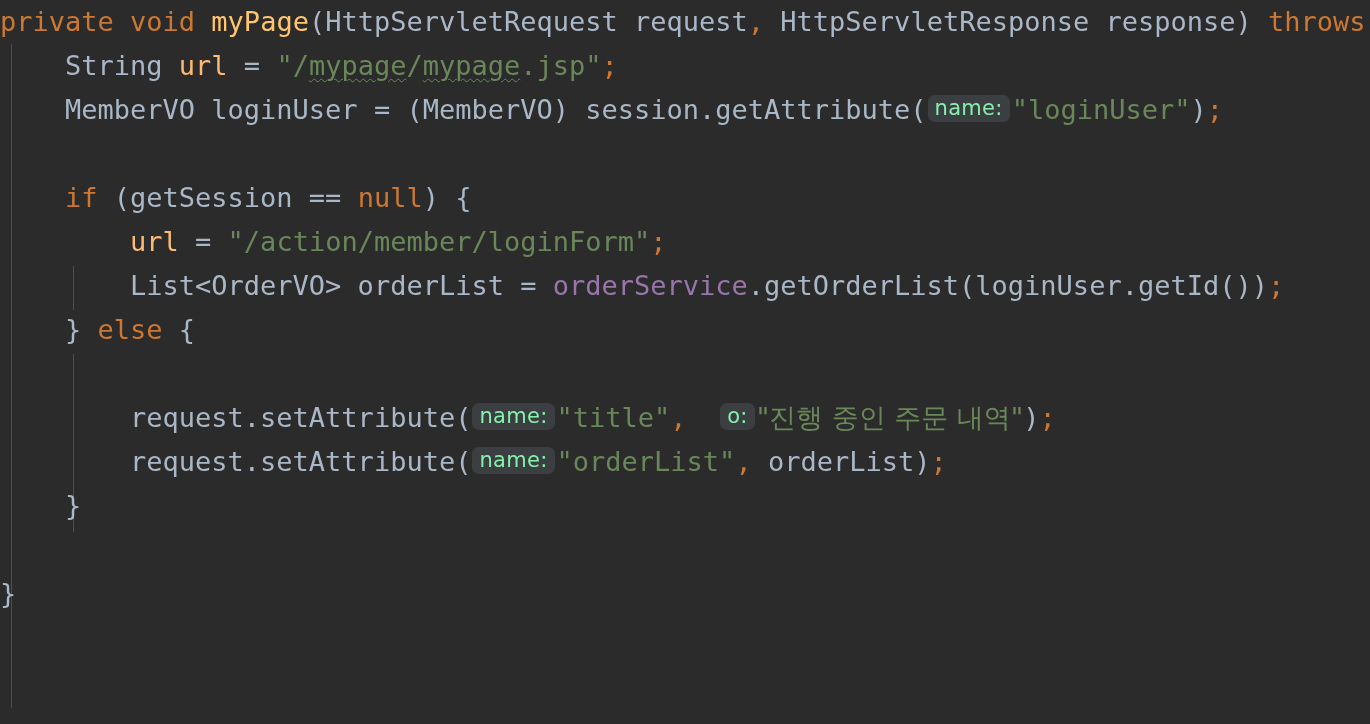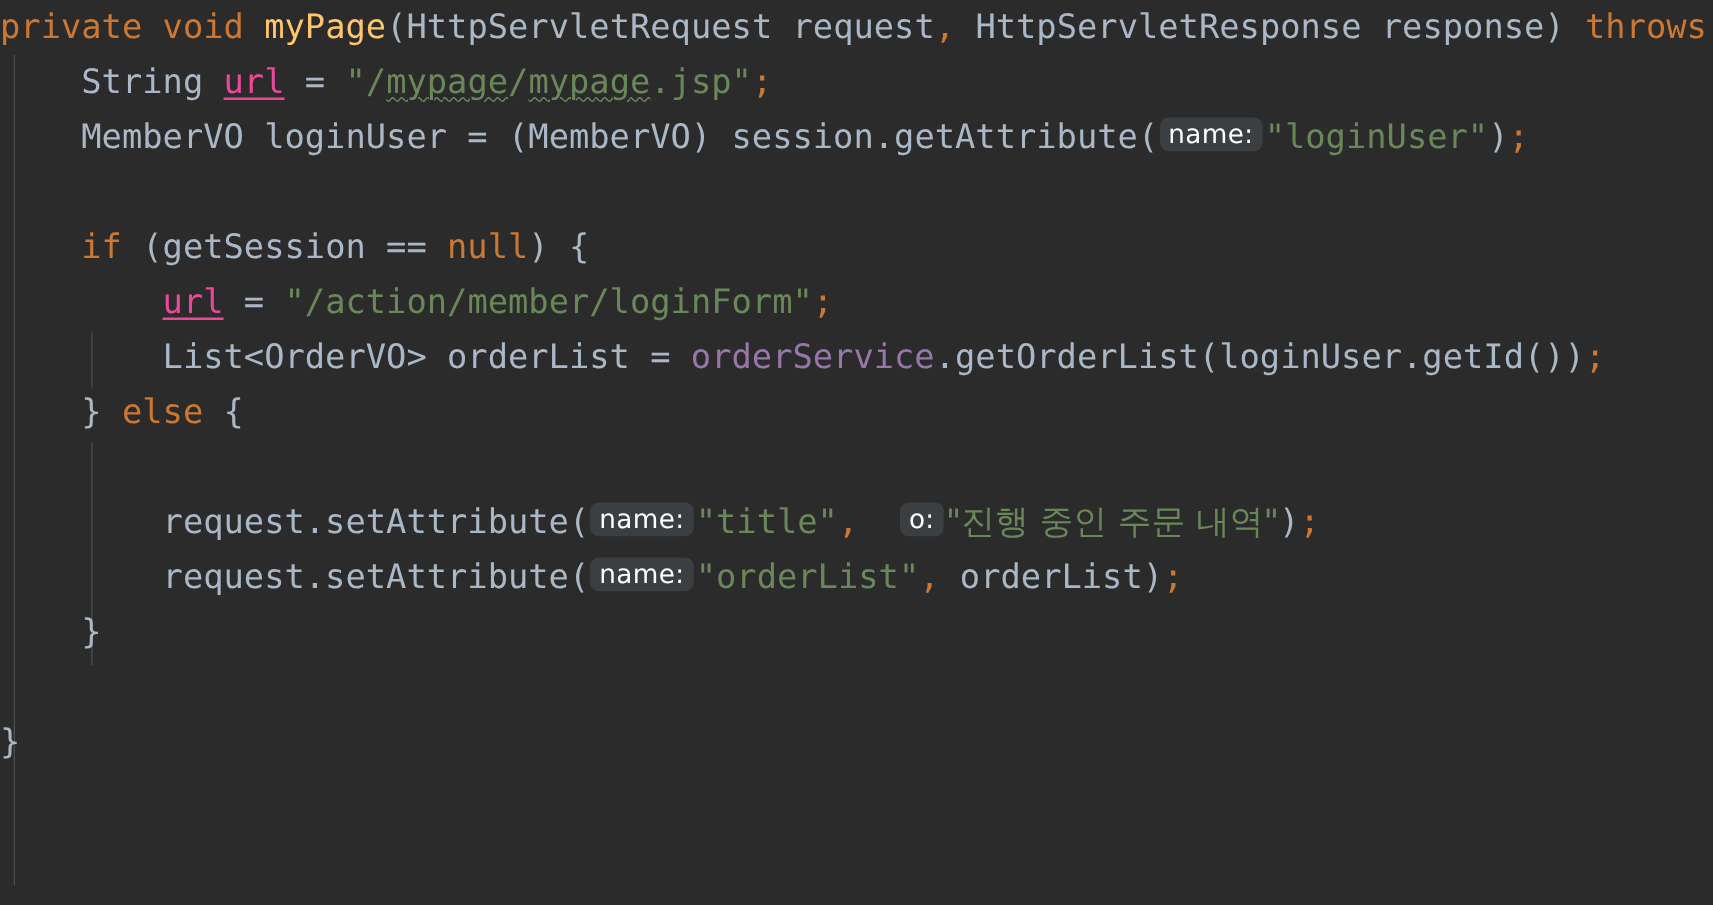--- a/index.html
+++ b/index.html
@@ -51,38 +51,37 @@
   
   .kw       { color: #cc7832; }   
   .mtd      { color: #ffc66d; }   
   .def      { color: #a9b7c6; }   
   .str      { color: #6a8759; }   
   .fld      { color: #9876aa; }   
   .semi     { color: #cc7832; }
 
   
   .reassigned {
-    color: #ec4899;
-    text-decoration: underline;
+    color: #fdba74;
     text-decoration-thickness: 2px;
     text-underline-offset: 4px;
   }
 
   
   .typo {
     text-decoration: underline wavy #6a8759;
     text-decoration-thickness: 1px;
     text-underline-offset: 3px;
   }
 
   
   .hint {
     display: inline-block;
     background: #3c3f41;
-    color: #ffffff;
+    color: #86efac;
     font-size: 21px;
     line-height: 26px;
     vertical-align: 4px;
     padding: 0 7px 1px 7px;
     border-radius: 7px;
     margin: 0 2px 0 1px;
     font-family: "DejaVu Sans", "Liberation Sans", sans-serif;
     letter-spacing: 0.3px;
   }
 

